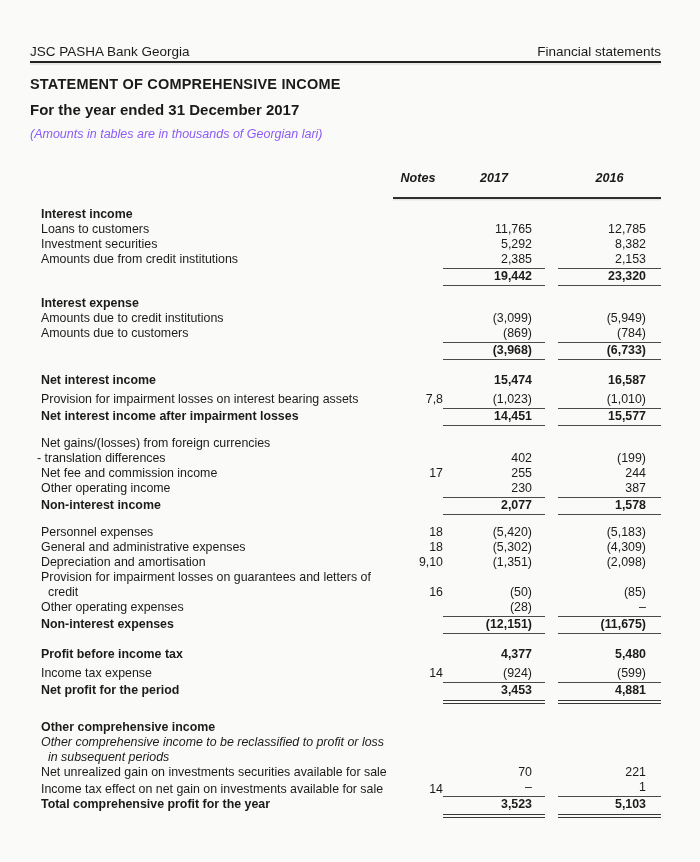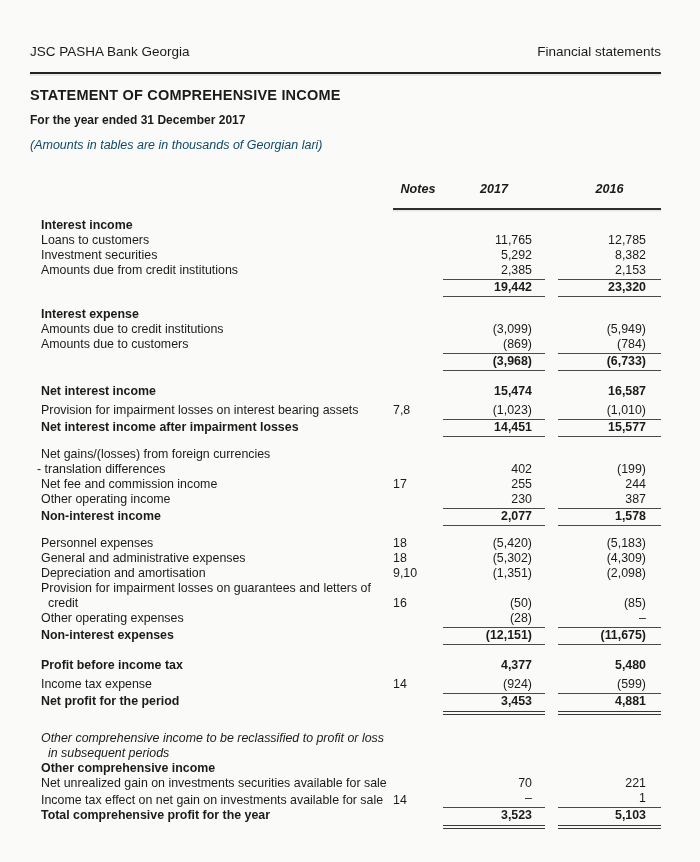--- a/index.html
+++ b/index.html
@@ -15,35 +15,35 @@
     box-sizing:border-box;
     padding:44px 39px 20px 30px;
     overflow:hidden;
     position:relative;
   }
   
   .doc-header{
     display:flex;justify-content:space-between;align-items:flex-end;
     font-size:13.5px;line-height:16px;
     border-bottom:2.5px solid #232323;
-    padding-bottom:12px;
+    padding-bottom:1px;
     box-shadow:0 2px 0 rgba(0,0,0,0.07);
     gap:40px;
   }
   .doc-title{
     font-size:14.5px;font-weight:bold;letter-spacing:.2px;
     margin:13px 0 0 0;line-height:16px;
   }
   .doc-subtitle{
-    font-size:12px;font-weight:bold;
+    font-size:15px;font-weight:bold;
     margin:10px 0 0 0;line-height:15px;
   }
   .amounts-note{
     font-size:12.5px;font-style:italic;
-    margin:10px 0 0 0;line-height:15px;color:#0c4a6e;
+    margin:10px 0 0 0;line-height:15px;color:#8b5cf6;
   }
   
   .thead{display:grid;grid-template-columns:363px 268px;margin-top:29px;}
   .hgroup{
     display:grid;grid-template-columns:50px 102px 13px 103px;
     border-bottom:2px solid #2f2f2f;
     padding-bottom:11px;
     box-shadow:0 1.5px 0 rgba(0,0,0,0.08);
   }
   .hcell{
@@ -54,21 +54,21 @@
   .row{
     display:grid;grid-template-columns:363px 50px 102px 13px 103px;
     align-items:start;
     font-size:12.4px;line-height:15px;
   }
   .row.vb{align-items:end;}
   .c-label{padding-left:18px;text-indent:-7px;padding-right:6px;box-sizing:border-box;}
   .c-label.ind{padding-left:14px;}
   .c-label.b{font-weight:bold;}
   .c-label.i{font-style:italic;}
-  .c-notes{text-align:left;}
+  .c-notes{text-align:right;}
   .c-val{text-align:right;padding-right:13px;box-sizing:border-box;}
   .c-val.b{font-weight:bold;}
   .c-val.ru{border-bottom:1.5px solid #4a4a4a;padding-bottom:1px;}
   .c-val.rd{border-bottom:4px double #383838;padding-bottom:2px;}
   .c-v16{padding-right:15px;}
   .gap{height:10px;}
   .gap.s{height:4px;}
   .gap.l{height:13px;}
   .gap.xl{height:16px;}
 </style>
@@ -281,28 +281,28 @@
       </div>
       <div class="row">
         <div class="c-label b">Net profit for the period</div>
         <div class="c-notes"></div>
         <div class="c-val b rd">3,453</div>
         <div class=""></div>
         <div class="c-val c-v16 b rd">4,881</div>
       </div>
       <div class="gap xl"></div>
       <div class="row">
+        <div class="c-label b">Other comprehensive income</div>
+        <div class="c-notes"></div>
+        <div class="c-val"></div>
+        <div class=""></div>
+        <div class="c-val c-v16"></div>
+      </div>
+      <div class="row">
         <div class="c-label i">Other comprehensive income to be reclassified to profit or loss in subsequent periods</div>
-        <div class="c-notes"></div>
-        <div class="c-val"></div>
-        <div class=""></div>
-        <div class="c-val c-v16"></div>
-      </div>
-      <div class="row">
-        <div class="c-label b">Other comprehensive income</div>
         <div class="c-notes"></div>
         <div class="c-val"></div>
         <div class=""></div>
         <div class="c-val c-v16"></div>
       </div>
       <div class="row vb">
         <div class="c-label">Net unrealized gain on investments securities available for sale</div>
         <div class="c-notes"></div>
         <div class="c-val">70</div>
         <div class=""></div>

